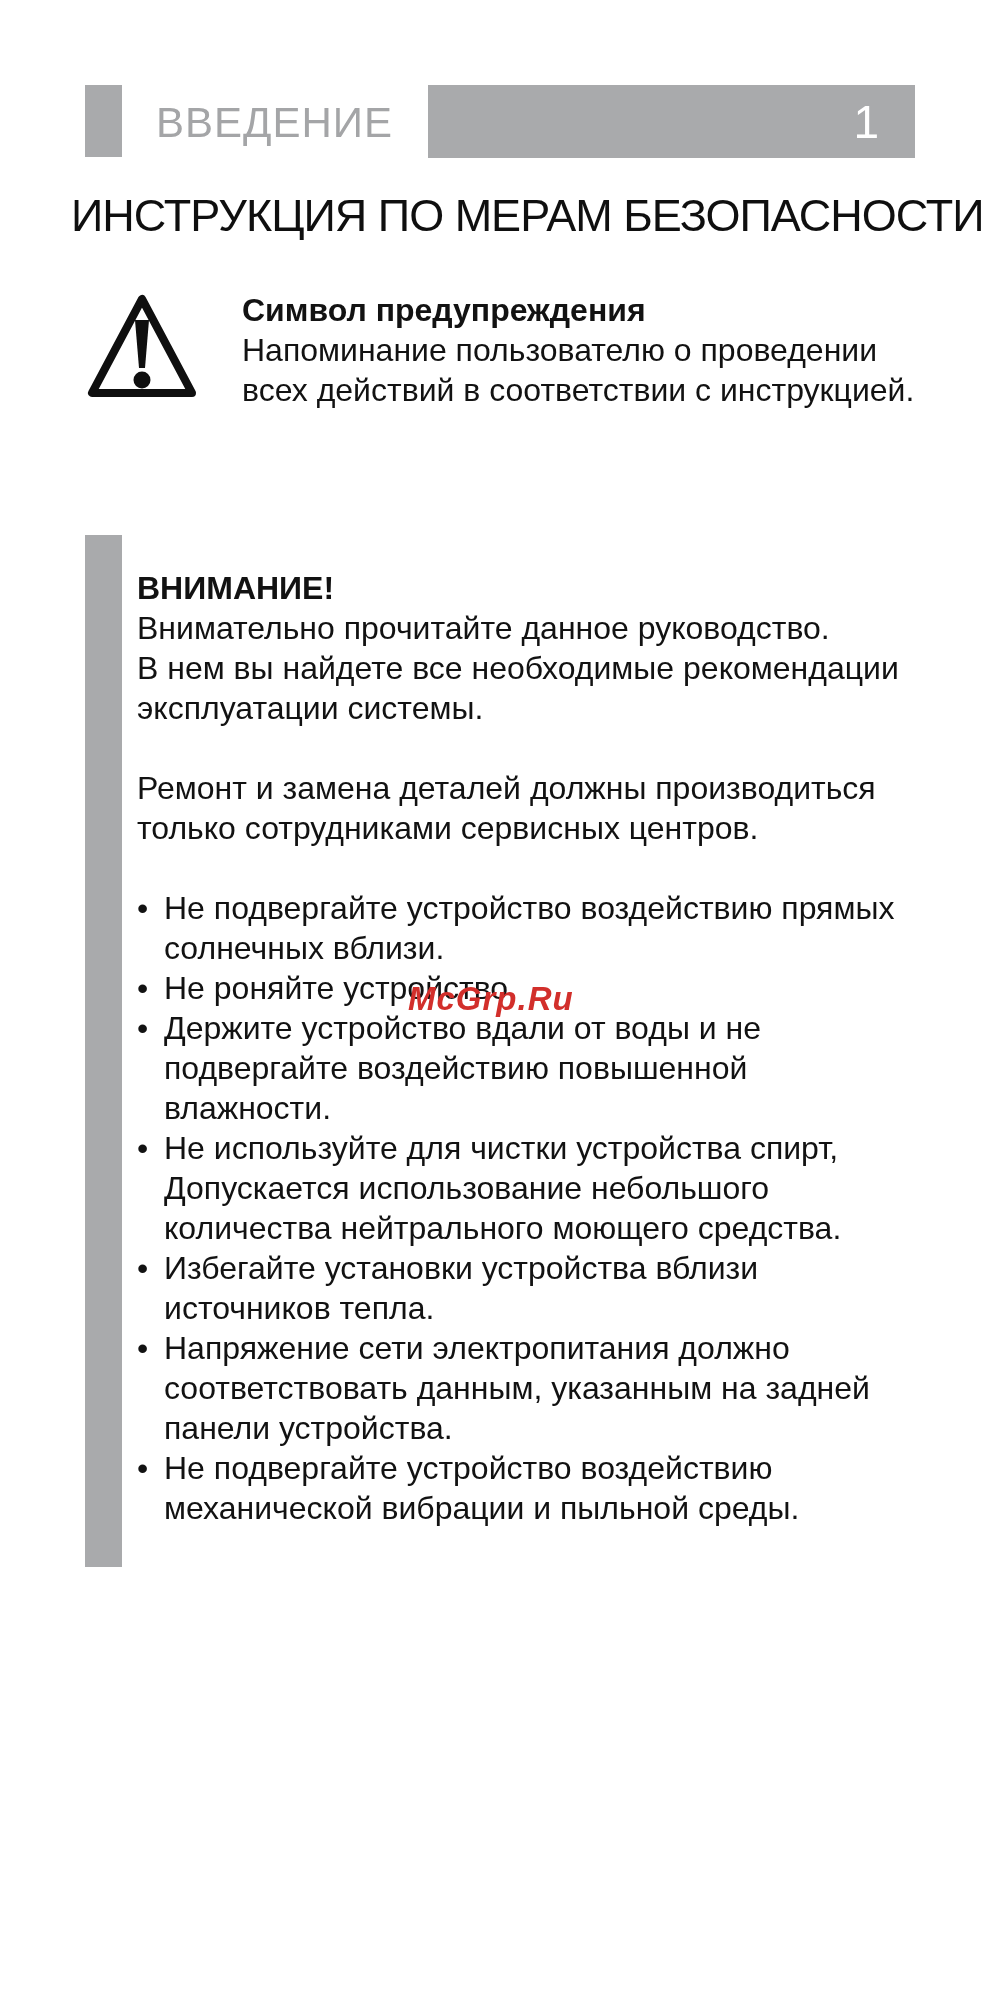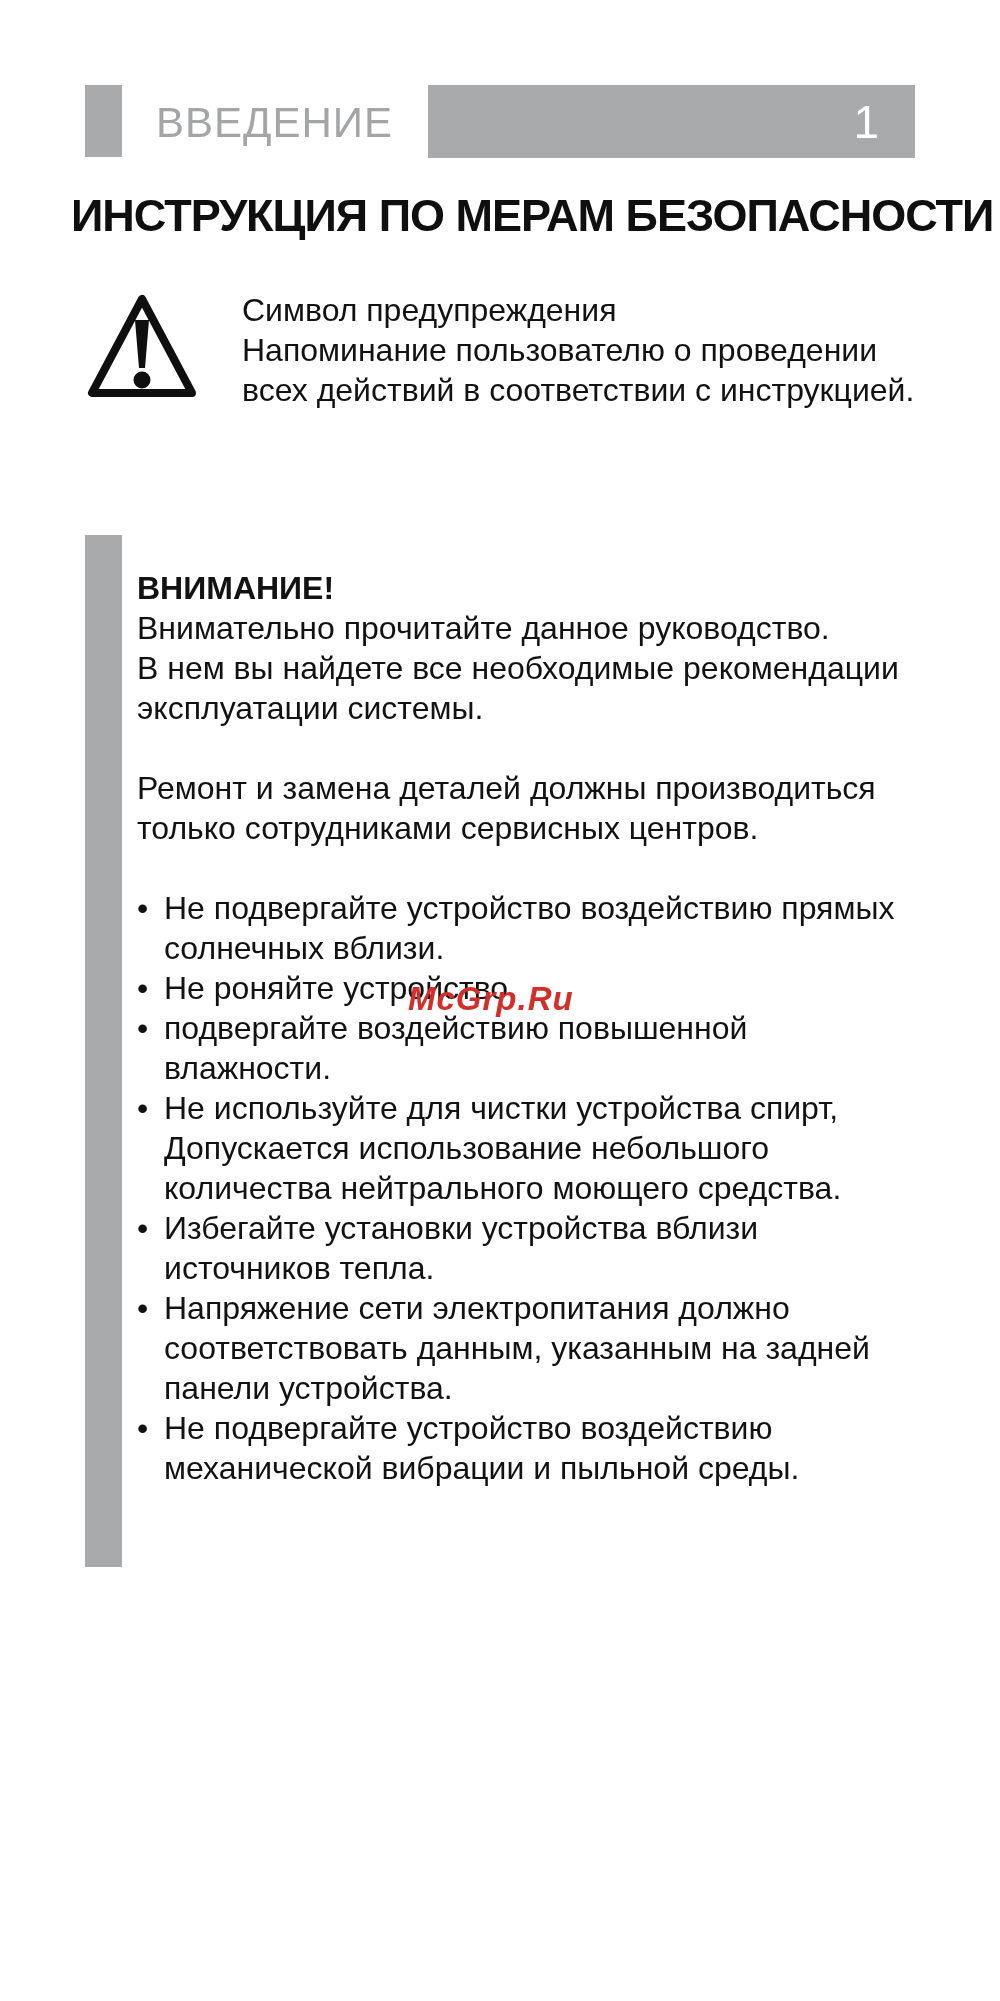--- a/index.html
+++ b/index.html
@@ -32,31 +32,31 @@
   }
   .hdr-page {
     position: absolute; right: 36px; top: 0;
     height: 73px; line-height: 75px;
     font-size: 46px; color: #ffffff;
   }
 
   
   .page-title {
     position: absolute; left: 71px; top: 190px;
-    font-size: 45px; font-weight: bold; letter-spacing: -1px;
+    font-size: 45px; font-weight: normal; letter-spacing: -1px;
     color: #0f0f0f; white-space: nowrap;
   }
 
   
   .warn-icon { position: absolute; left: 86px; top: 293px; }
   .warn-text {
     position: absolute; left: 242px; top: 290px;
     font-size: 32px; line-height: 40px; white-space: nowrap;
   }
-  .warn-heading { font-weight: normal; }
+  .warn-heading { font-weight: bold; }
 
   
   .att-accent {
     position: absolute; left: 85px; top: 535px;
     width: 37px; height: 1032px;
     background: #a9aaac;
   }
   .att-text {
     position: absolute; left: 137px; top: 537px;
     font-size: 32px; line-height: 40px; white-space: nowrap; margin-top: 31px;
@@ -127,20 +127,21 @@
   <div class="bullet">
     <span class="dot">•</span>
     <div>
       <div>Не роняйте устройство.</div>
     </div>
   </div>
 
   <div class="bullet">
     <span class="dot">•</span>
     <div>
+      <div>Держите устройство вдали от воды и не</div>
       <div>подвергайте воздействию повышенной</div>
       <div>влажности.</div>
     </div>
   </div>
 
   <div class="bullet">
     <span class="dot">•</span>
     <div>
       <div>Не используйте для чистки устройства спирт,</div>
       <div>Допускается использование небольшого</div>

